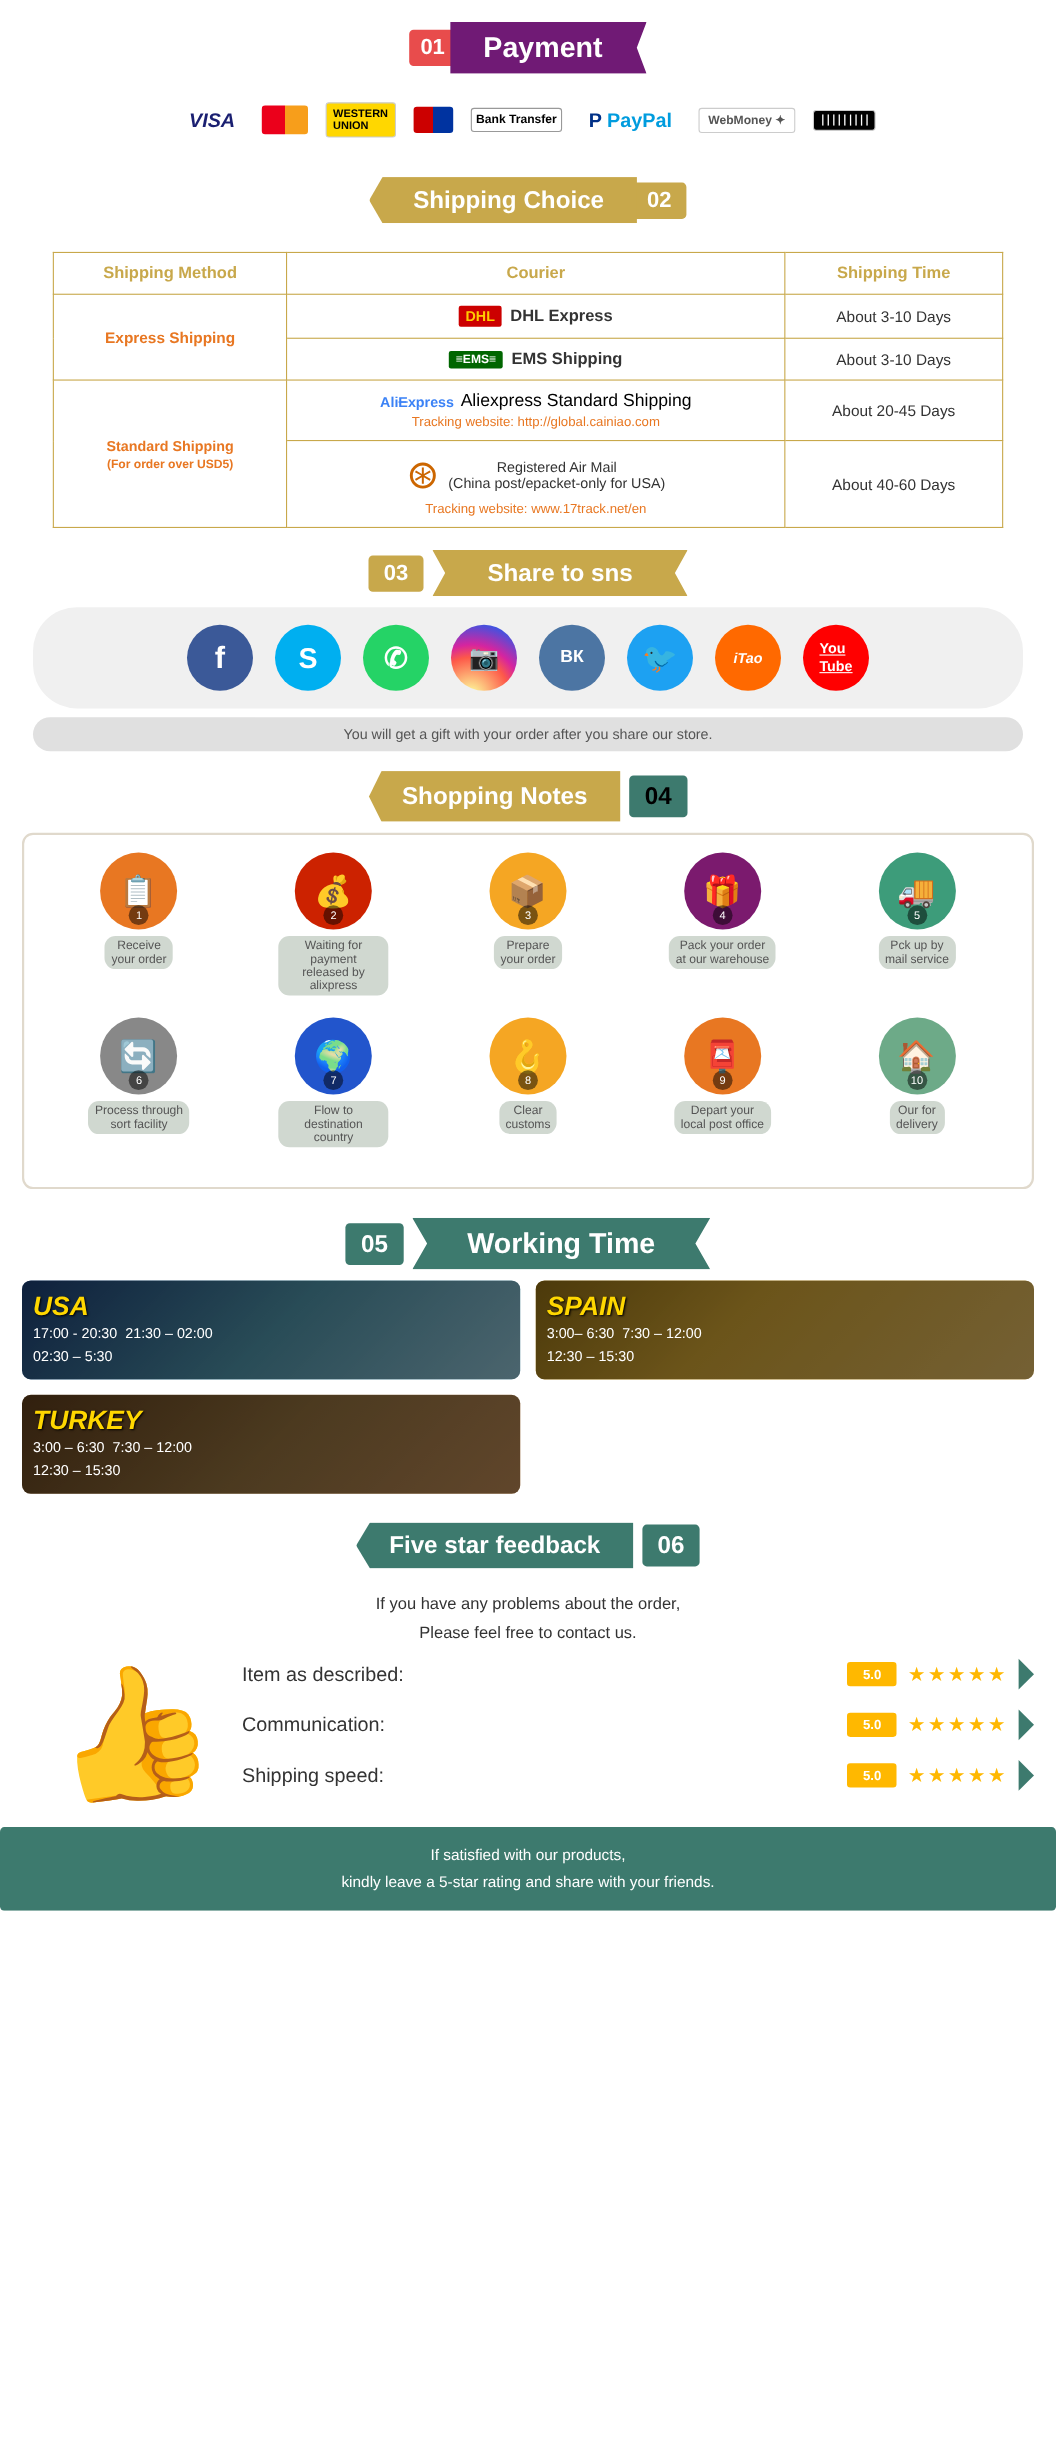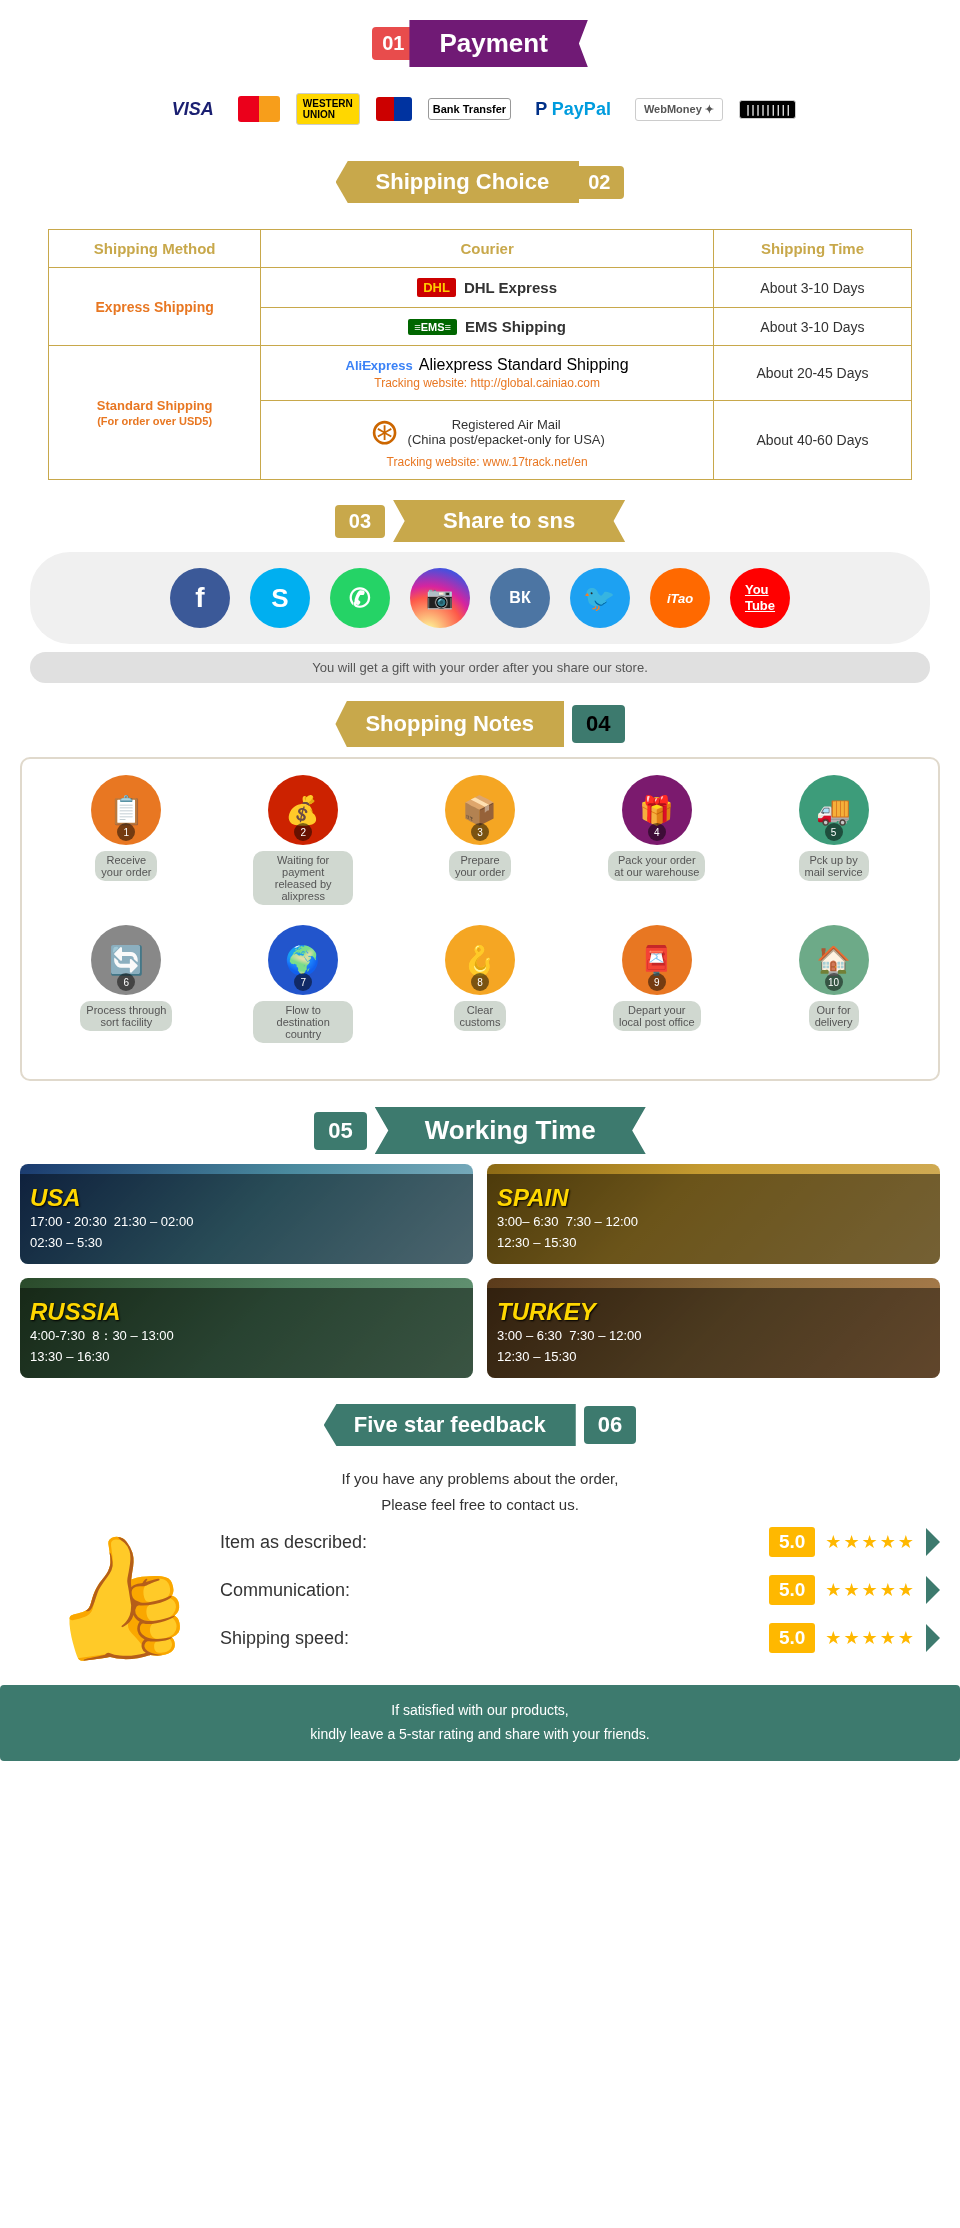--- a/index.html
+++ b/index.html
@@ -41,37 +41,37 @@
     .yt { background: #ff0000; }
     .share-gift { text-align: center; padding: 8px; background: #e0e0e0; border-radius: 20px; margin: 8px 30px; color: #555; font-size: 13px; }
     .shopping-notes-box { border: 2px solid #e0d9cc; border-radius: 10px; margin: 0 20px 16px; padding: 16px; }
     .notes-row { display: flex; justify-content: space-around; margin-bottom: 20px; }
     .note-item { display: flex; flex-direction: column; align-items: center; width: 100px; }
     .note-icon { width: 70px; height: 70px; border-radius: 50%; display: flex; align-items: center; justify-content: center; font-size: 28px; position: relative; }
     .note-num { position: absolute; bottom: 4px; left: 50%; transform: translateX(-50%); background: rgba(0,0,0,0.5); color: #fff; border-radius: 50%; width: 18px; height: 18px; font-size: 10px; display: flex; align-items: center; justify-content: center; }
     .note-label { font-size: 11px; color: #555; text-align: center; margin-top: 6px; background: #d0d8d0; border-radius: 10px; padding: 3px 6px; }
     .icon-orange { background: #e87722; }
     .working-grid { display: grid; grid-template-columns: 1fr 1fr; gap: 14px; margin: 0 20px 16px; }
-    .working-card { border-radius: 8px; overflow: hidden; position: relative; height: 100px; display: flex; align-items: flex-end; }
+    .working-card { border-radius: 8px; overflow: hidden; position: relative; height: 90px; display: flex; }
     .working-overlay { position: relative; z-index: 1; width: 100%; background: rgba(0,0,0,0.45); color: #fff; padding: 10px; }
     .working-country { font-size: 24px; font-weight: 900; color: #FFD700; text-shadow: 1px 1px 2px #000; font-style: italic; }
     .working-times { font-size: 13px; color: #fff; line-height: 1.6; }
     
     .bg-usa { background: linear-gradient(135deg, #1a3a6e 0%, #4a8a9e 50%, #8ab8c8 100%); }
     .bg-spain { background: linear-gradient(135deg, #8b6914 0%, #c49a30 40%, #d4b060 100%); }
     .bg-russia { background: linear-gradient(135deg, #2a4a2a 0%, #4a7a5a 50%, #6a9a7a 100%); }
     .bg-turkey { background: linear-gradient(135deg, #5a3a1a 0%, #8a6a3a 50%, #b08050 100%); }
     .feedback-text { text-align: center; font-size: 15px; color: #333; margin: 10px 0; line-height: 1.7; }
     .feedback-content { display: flex; align-items: center; padding: 0 20px; }
     .thumb-area { flex: 0 0 200px; }
     .thumb-emoji { font-size: 120px; transform: rotate(-10deg); display: block; text-align: center; }
     .ratings-area { flex: 1; }
     .rating-row { display: flex; align-items: center; margin-bottom: 18px; gap: 10px; }
     .rating-label { font-size: 18px; color: #333; flex: 1; }
-    .rating-score { background: #FFB800; color: #fff; font-size: 19px; font-weight: bold; padding: 4px 10px; border-radius: 3px; min-width: 45px; text-align: center; }
+    .rating-score { background: #FFB800; color: #fff; font-size: 12px; font-weight: bold; padding: 4px 10px; border-radius: 3px; min-width: 45px; text-align: center; }
     .stars { color: #FFB800; font-size: 18px; letter-spacing: 2px; }
     .feedback-footer { background: #3d7a6e; color: #fff; text-align: center; padding: 14px; margin: 14px 0 0; font-size: 14px; line-height: 1.7; border-radius: 4px; }
 
     .page-wrapper { width: 960px; overflow: hidden; }
 
     .payment-section { background: #fff; padding: 10px 0; }
 
     .num-badge-red { background: #e84c4c; color: #fff; font-size: 20px; font-weight: bold; padding: 5px 10px; border-radius: 4px; display: inline-block; }
     .title-banner-red { background: #701a75; color: #fff; font-size: 26px; font-weight: bold; padding: 8px 40px 8px 30px; display: inline-block; clip-path: polygon(0 0, 100% 0, 95% 50%, 100% 100%, 0 100%); margin-left: -5px; }
 
@@ -301,26 +301,20 @@
         </div>
       </div>
 
       <div class="working-card bg-spain">
         <div class="working-overlay">
           <div class="working-country">SPAIN</div>
           <div class="working-times">3:00– 6:30 &nbsp;7:30 – 12:00<br>12:30 – 15:30</div>
         </div>
       </div>
 
-      <div class="working-card bg-russia">
-        <div class="working-overlay">
-          <div class="working-country">RUSSIA</div>
-          <div class="working-times">4:00-7:30 &nbsp;8：30 – 13:00<br>13:30 – 16:30</div>
-        </div>
-      </div>
 
       <div class="working-card bg-turkey">
         <div class="working-overlay">
           <div class="working-country">TURKEY</div>
           <div class="working-times">3:00 – 6:30 &nbsp;7:30 – 12:00<br>12:30 – 15:30</div>
         </div>
       </div>
     </div>
   </div>
 

